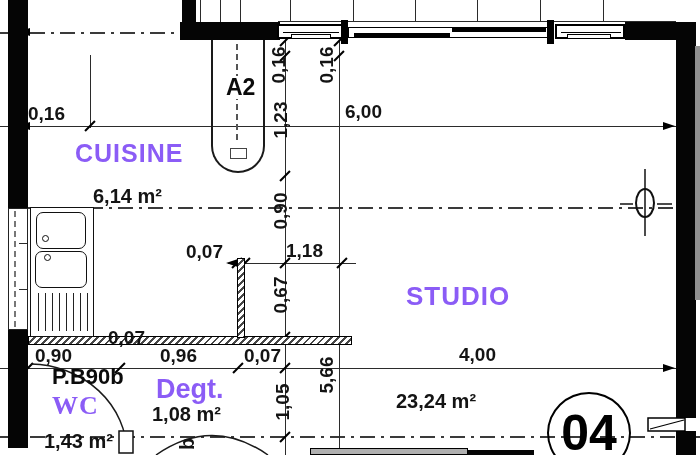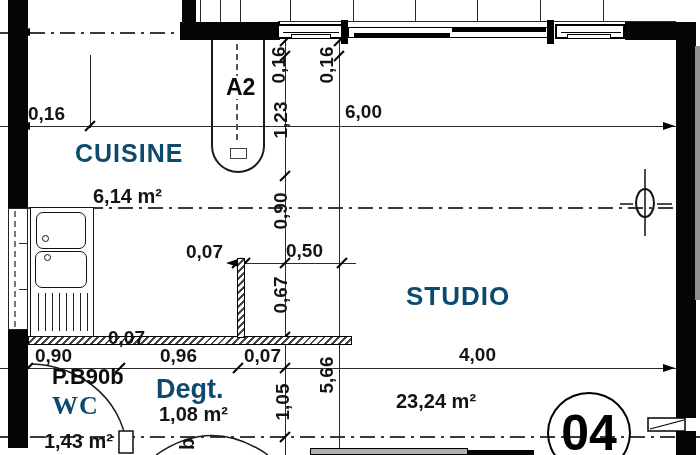--- a/index.html
+++ b/index.html
@@ -20,21 +20,21 @@
   .shaftdash{position:absolute;border-left:2px dashed #777;}
   .winframe{position:absolute;border:2px solid #000;background:#fff;box-sizing:border-box;}
   .wininner{position:absolute;height:1px;background:#000;}
   .winnotch{position:absolute;border:1px solid #000;box-sizing:border-box;background:#fff;}
   .post{position:absolute;background:#000;}
   .fixture{position:absolute;border:1.5px solid #111;background:#fff;box-sizing:border-box;}
   .drain{position:absolute;background:repeating-linear-gradient(90deg,#222 0 1px,transparent 1px 7px);}
   .dim{position:absolute;font-size:19px;font-weight:bold;color:#141414;white-space:nowrap;line-height:1;}
   .vdim{position:absolute;font-size:19px;font-weight:bold;color:#141414;white-space:nowrap;line-height:1;
         transform:translate(-50%,-50%) rotate(-90deg);}
-  .room{position:absolute;font-weight:bold;color:#0c4a6e;white-space:nowrap;line-height:1;letter-spacing:1px;}
+  .room{position:absolute;font-weight:bold;color:#8b5cf6;white-space:nowrap;line-height:1;letter-spacing:1px;}
   .area{position:absolute;font-size:20px;font-weight:bold;color:#141414;white-space:nowrap;line-height:1;}
   .doorlbl{position:absolute;font-weight:bold;color:#0b0b0b;white-space:nowrap;line-height:1;}
   #a2shape{position:absolute;left:211px;top:40px;width:54px;height:133px;border:2px solid #1a1a1a;border-top:none;
            border-radius:0 0 27px 27px;box-sizing:border-box;}
   #a2dash{position:absolute;left:236px;top:44px;height:96px;border-left:2px dashed #555;}
   #a2box{position:absolute;left:230px;top:148px;width:17px;height:11px;border:1px solid #444;box-sizing:border-box;}
   #unit-circle{position:absolute;left:547px;top:392px;width:84px;height:82px;border:2.5px solid #000;border-radius:50%;
                display:flex;align-items:center;justify-content:center;box-sizing:border-box;}
   #unit-circle span{font-size:50px;font-weight:bold;color:#000;line-height:1;}
   svg.overlay{position:absolute;left:0;top:0;pointer-events:none;}
@@ -148,30 +148,30 @@
   <div class="gray" style="left:310px;top:448px;width:158px;height:7px;border:1px solid #000;box-sizing:border-box;background:#b0b0b0;"></div>
   <div class="wall" style="left:468px;top:450px;width:66px;height:5px;"></div>
 
   <div class="room" style="left:75px;top:141px;font-size:25px;">CUISINE</div>
   <div class="area" style="left:93px;top:186px;">6,14 m²</div>
   <div class="room" style="left:406px;top:283px;font-size:26px;">STUDIO</div>
   <div class="area" style="left:396px;top:391px;">23,24 m²</div>
   <div class="room" style="left:52px;top:393px;font-size:26px;font-family:Liberation Serif, serif;">WC</div>
   <div class="area" style="left:44px;top:431px;">1,43 m²</div>
   <div class="room" style="left:156px;top:376px;font-size:27px;letter-spacing:0;">Degt.</div>
-  <div class="area" style="left:152px;top:404px;margin-left:7px;">1,08 m²</div>
+  <div class="area" style="left:152px;top:404px;">1,08 m²</div>
 
   <div class="doorlbl" style="left:224px;top:76px;font-size:23px;background:#fff;padding:0 2px;">A2</div>
   <div class="doorlbl" style="left:52px;top:366px;font-size:22px;">P.B90b</div>
   <div class="vdim" style="left:187px;top:444px;font-size:20px;">b</div>
 
   <div class="dim" style="left:28px;top:104px;">0,16</div>
   <div class="dim" style="left:345px;top:102px;">6,00</div>
   <div class="dim" style="left:186px;top:242px;">0,07</div>
-  <div class="dim" style="left:286px;top:241px;">0,50</div>
+  <div class="dim" style="left:286px;top:241px;">1,18</div>
   <div class="dim" style="left:108px;top:328px;">0,07</div>
   <div class="dim" style="left:35px;top:346px;">0,90</div>
   <div class="dim" style="left:160px;top:346px;">0,96</div>
   <div class="dim" style="left:244px;top:346px;">0,07</div>
   <div class="dim" style="left:459px;top:345px;">4,00</div>
 
   <div class="vdim" style="left:278px;top:65px;">0,16</div>
   <div class="vdim" style="left:326px;top:65px;">0,16</div>
   <div class="vdim" style="left:280px;top:120px;">1,23</div>
   <div class="vdim" style="left:280px;top:211px;">0,90</div>

